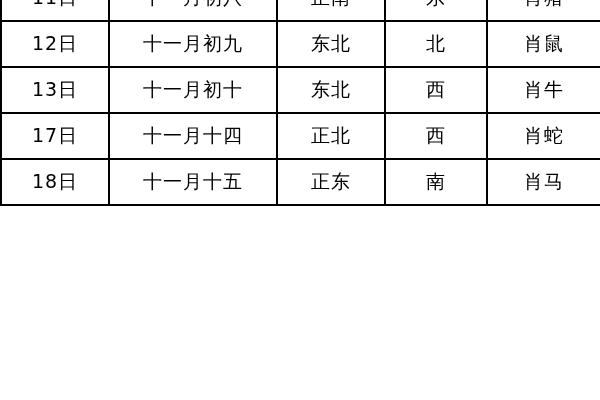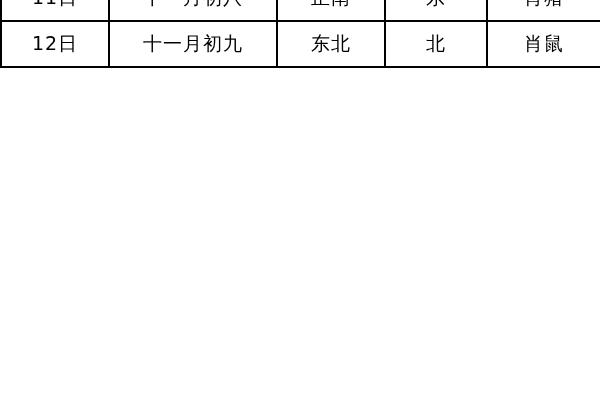--- a/index.html
+++ b/index.html
@@ -74,15 +74,36 @@
         <td class="col-dir2">东</td>
         <td class="col-zodiac">肖猪</td>
       </tr>
       <tr>
         <td class="col-day">12日</td>
         <td class="col-lunar">十一月初九</td>
         <td class="col-dir1">东北</td>
         <td class="col-dir2">北</td>
         <td class="col-zodiac">肖鼠</td>
       </tr>
+      <tr>
+        <td class="col-day">13日</td>
+        <td class="col-lunar">十一月初十</td>
+        <td class="col-dir1">东北</td>
+        <td class="col-dir2">西</td>
+        <td class="col-zodiac">肖牛</td>
+      </tr>
+      <tr>
+        <td class="col-day">17日</td>
+        <td class="col-lunar">十一月十四</td>
+        <td class="col-dir1">正北</td>
+        <td class="col-dir2">西</td>
+        <td class="col-zodiac">肖蛇</td>
+      </tr>
+      <tr>
+        <td class="col-day">18日</td>
+        <td class="col-lunar">十一月十五</td>
+        <td class="col-dir1">正东</td>
+        <td class="col-dir2">南</td>
+        <td class="col-zodiac">肖马</td>
+      </tr>
     </tbody>
   </table>
 </div>
 
 </body></html>

